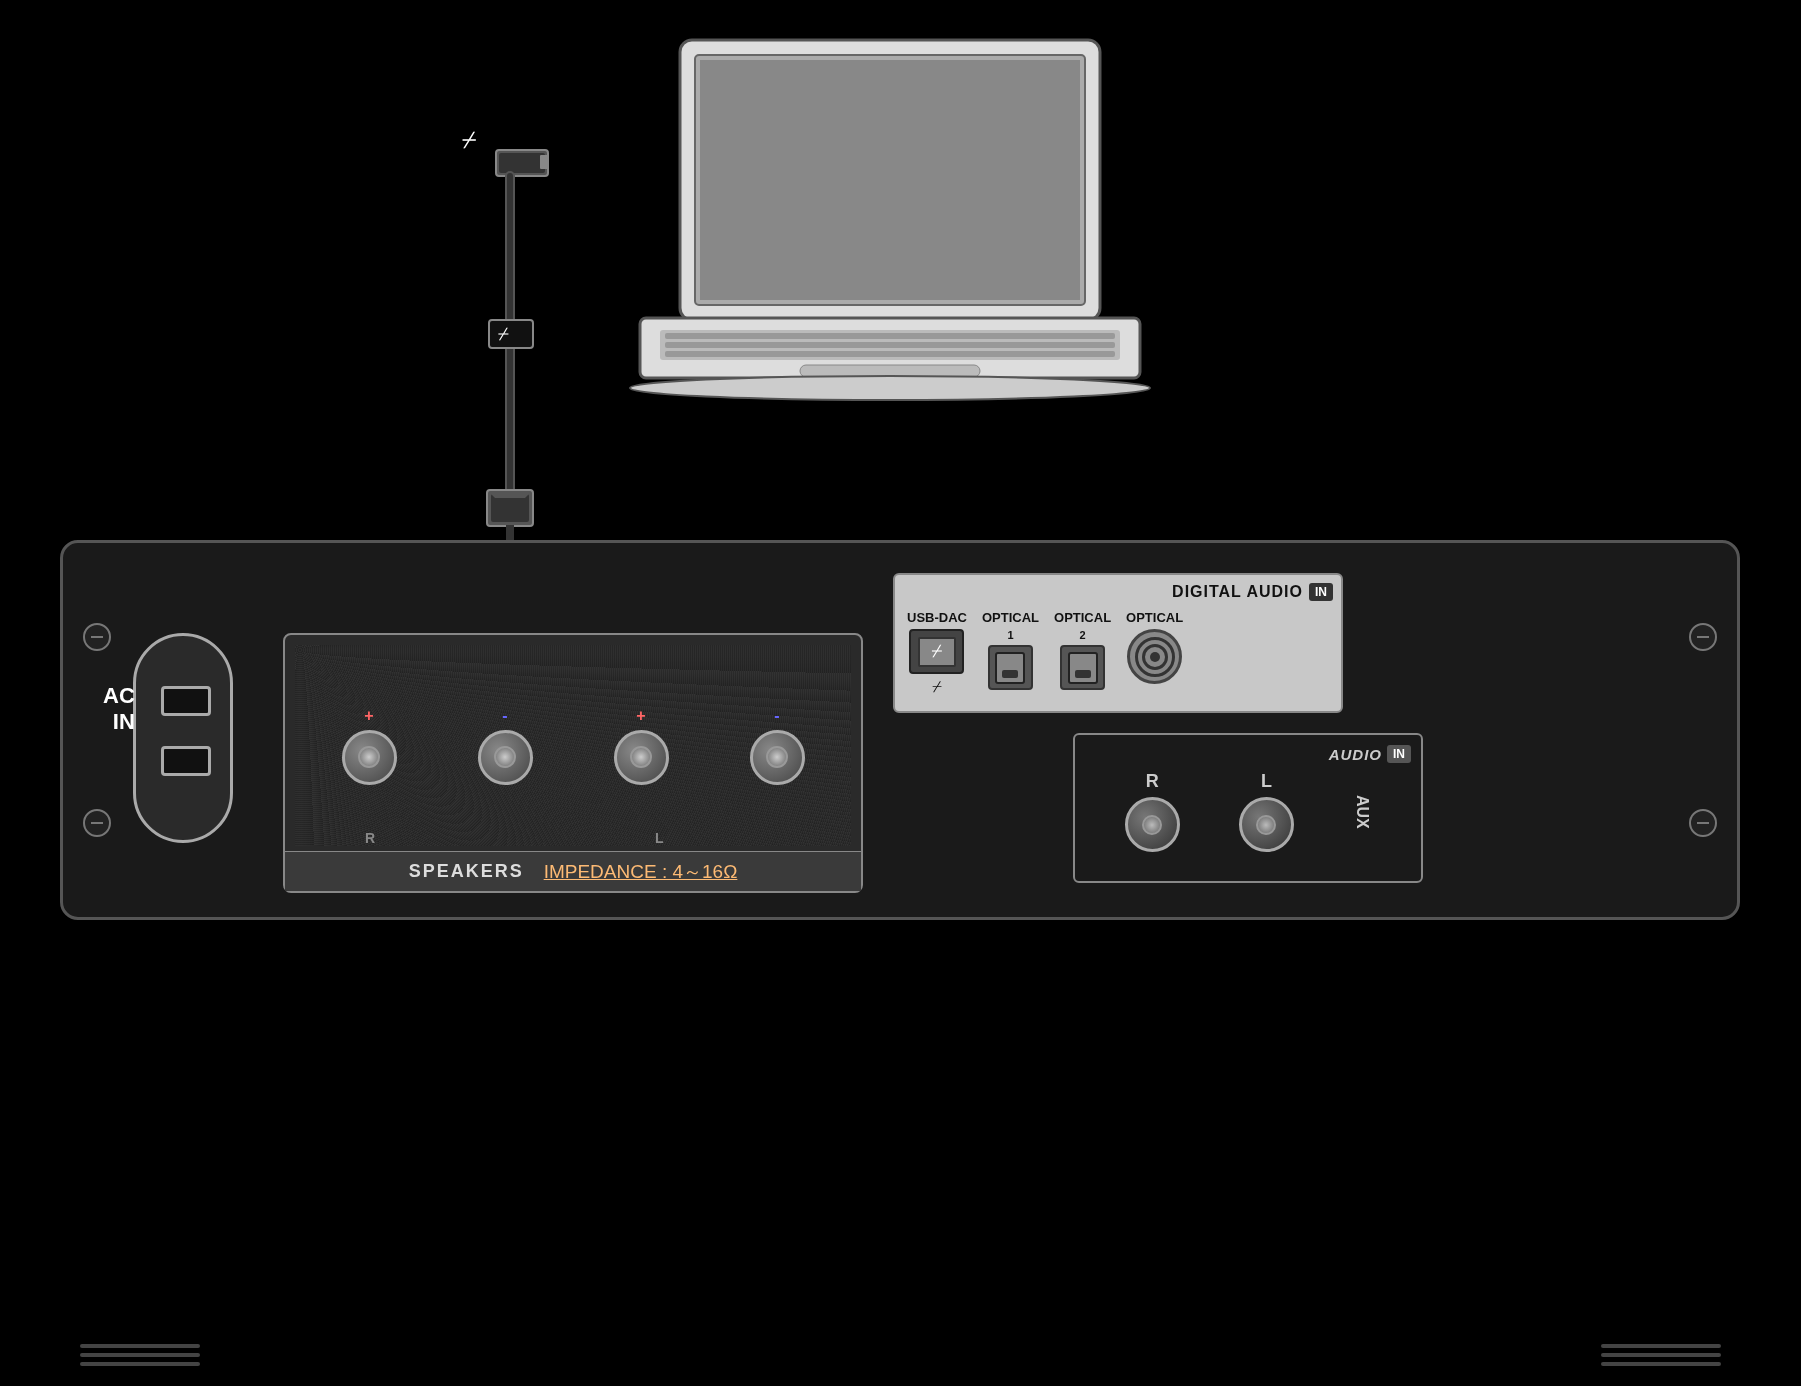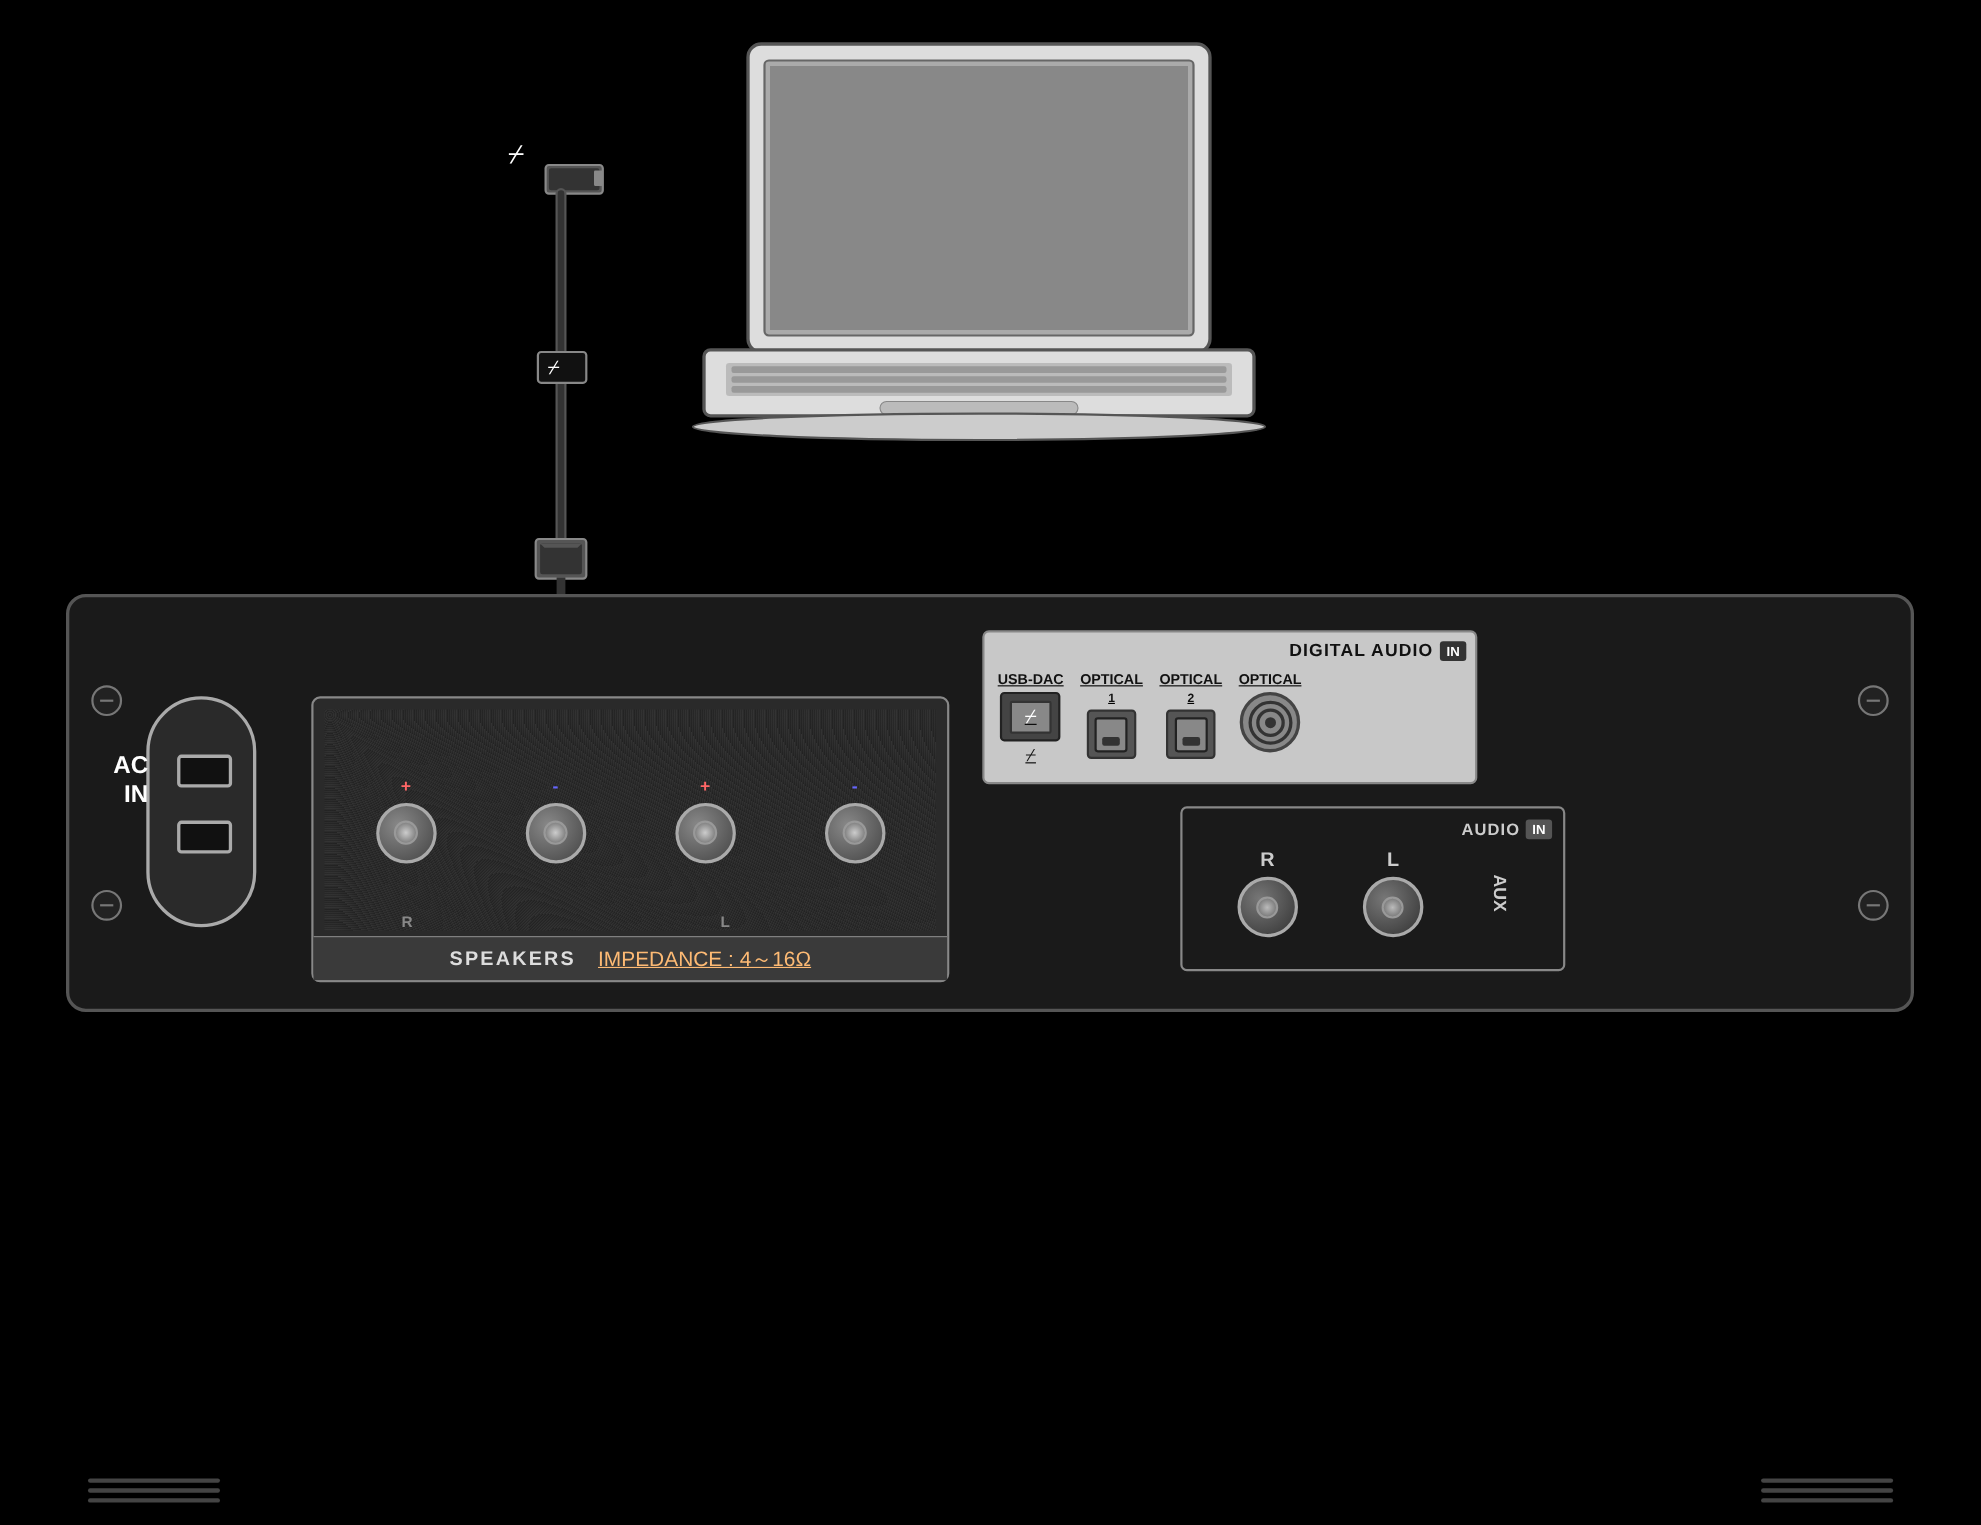--- a/index.html
+++ b/index.html
@@ -232,21 +232,20 @@
       gap: 15px;
       align-items: flex-start;
       padding: 4px;
     }
 
     .port-group {
       display: flex;
       flex-direction: column;
       align-items: center;
       gap: 4px;
-      text-decoration: underline;
     }
 
     .port-label {
       color: #111;
       font-size: 13px;
       font-weight: bold;
       text-align: center;
       line-height: 1.1;
     }
 
@@ -429,20 +428,21 @@
       align-items: center;
       gap: 5px;
       margin-bottom: 8px;
     }
 
     .audio-in-title {
       color: #ccc;
       font-size: 15px;
       font-weight: bold;
       letter-spacing: 1px;
+      font-style: italic;
     }
 
     .audio-jacks-row {
       display: flex;
       align-items: center;
       justify-content: space-around;
       padding: 0 10px;
     }
 
     .jack-group {

